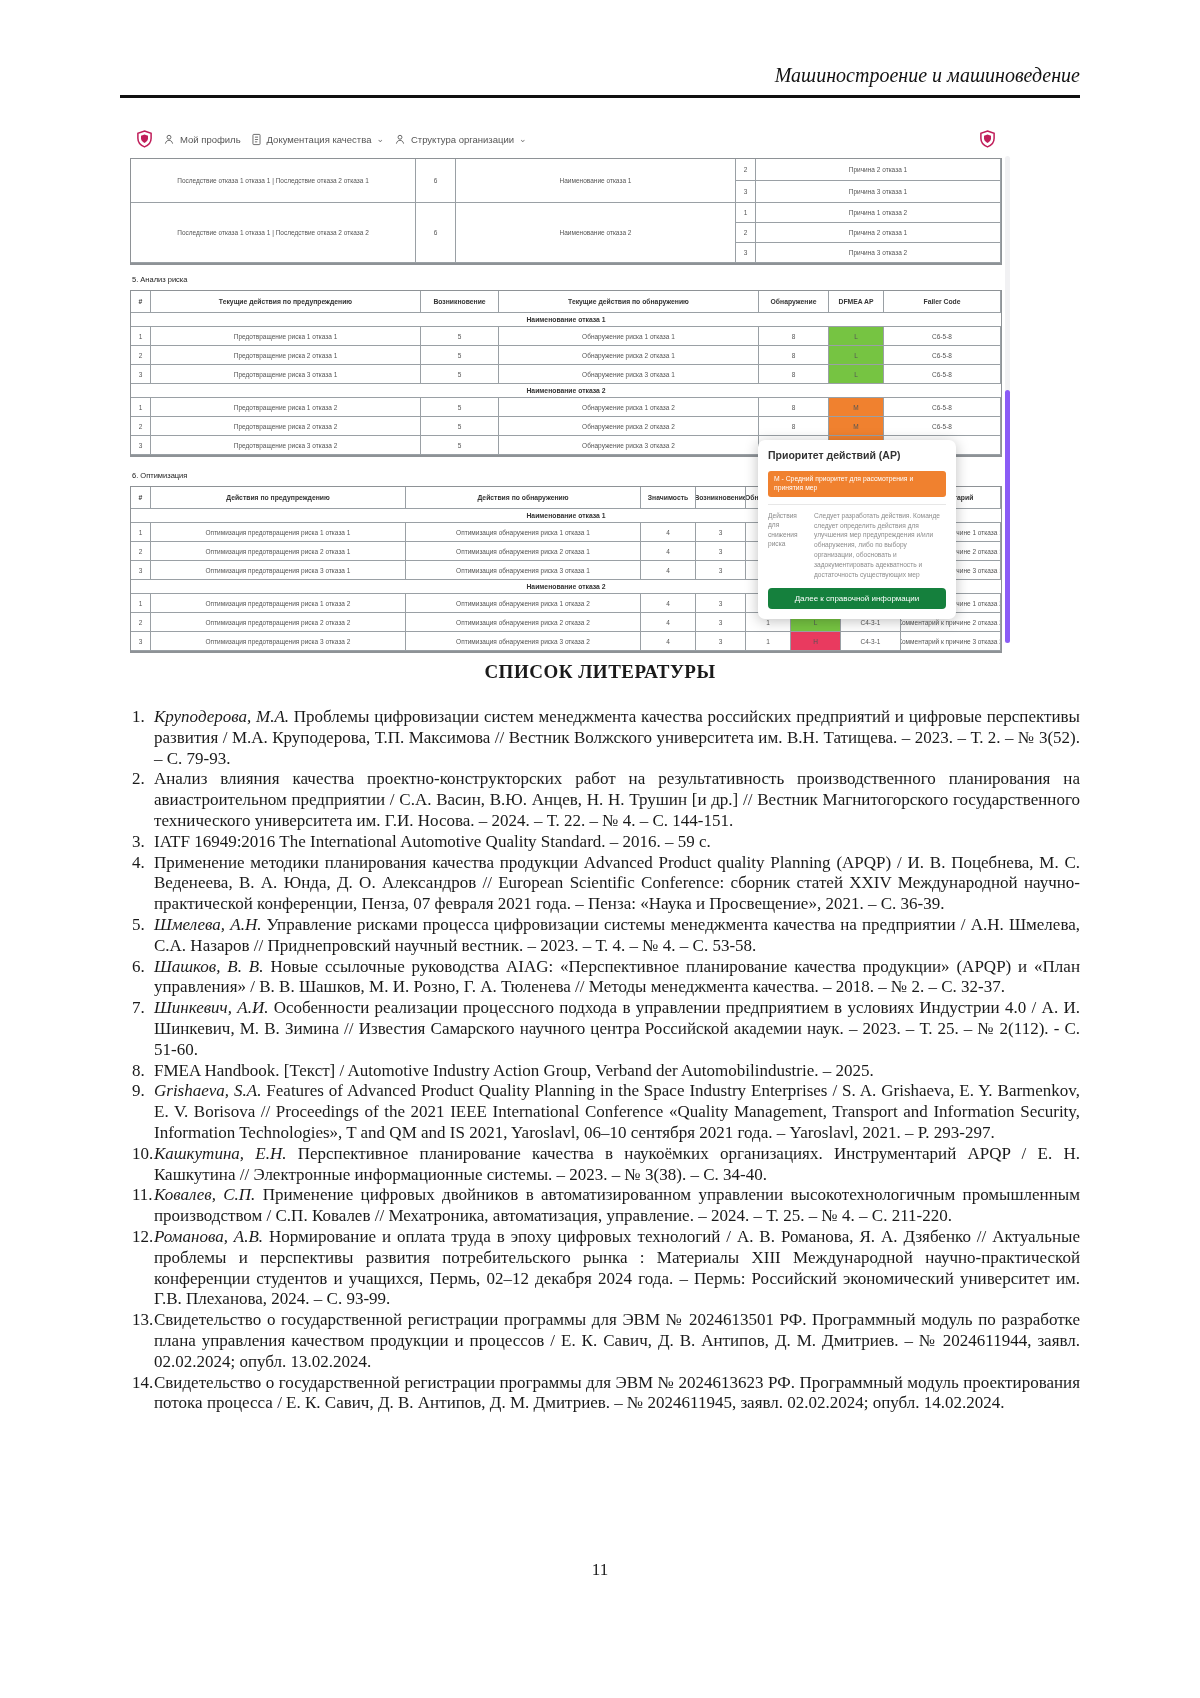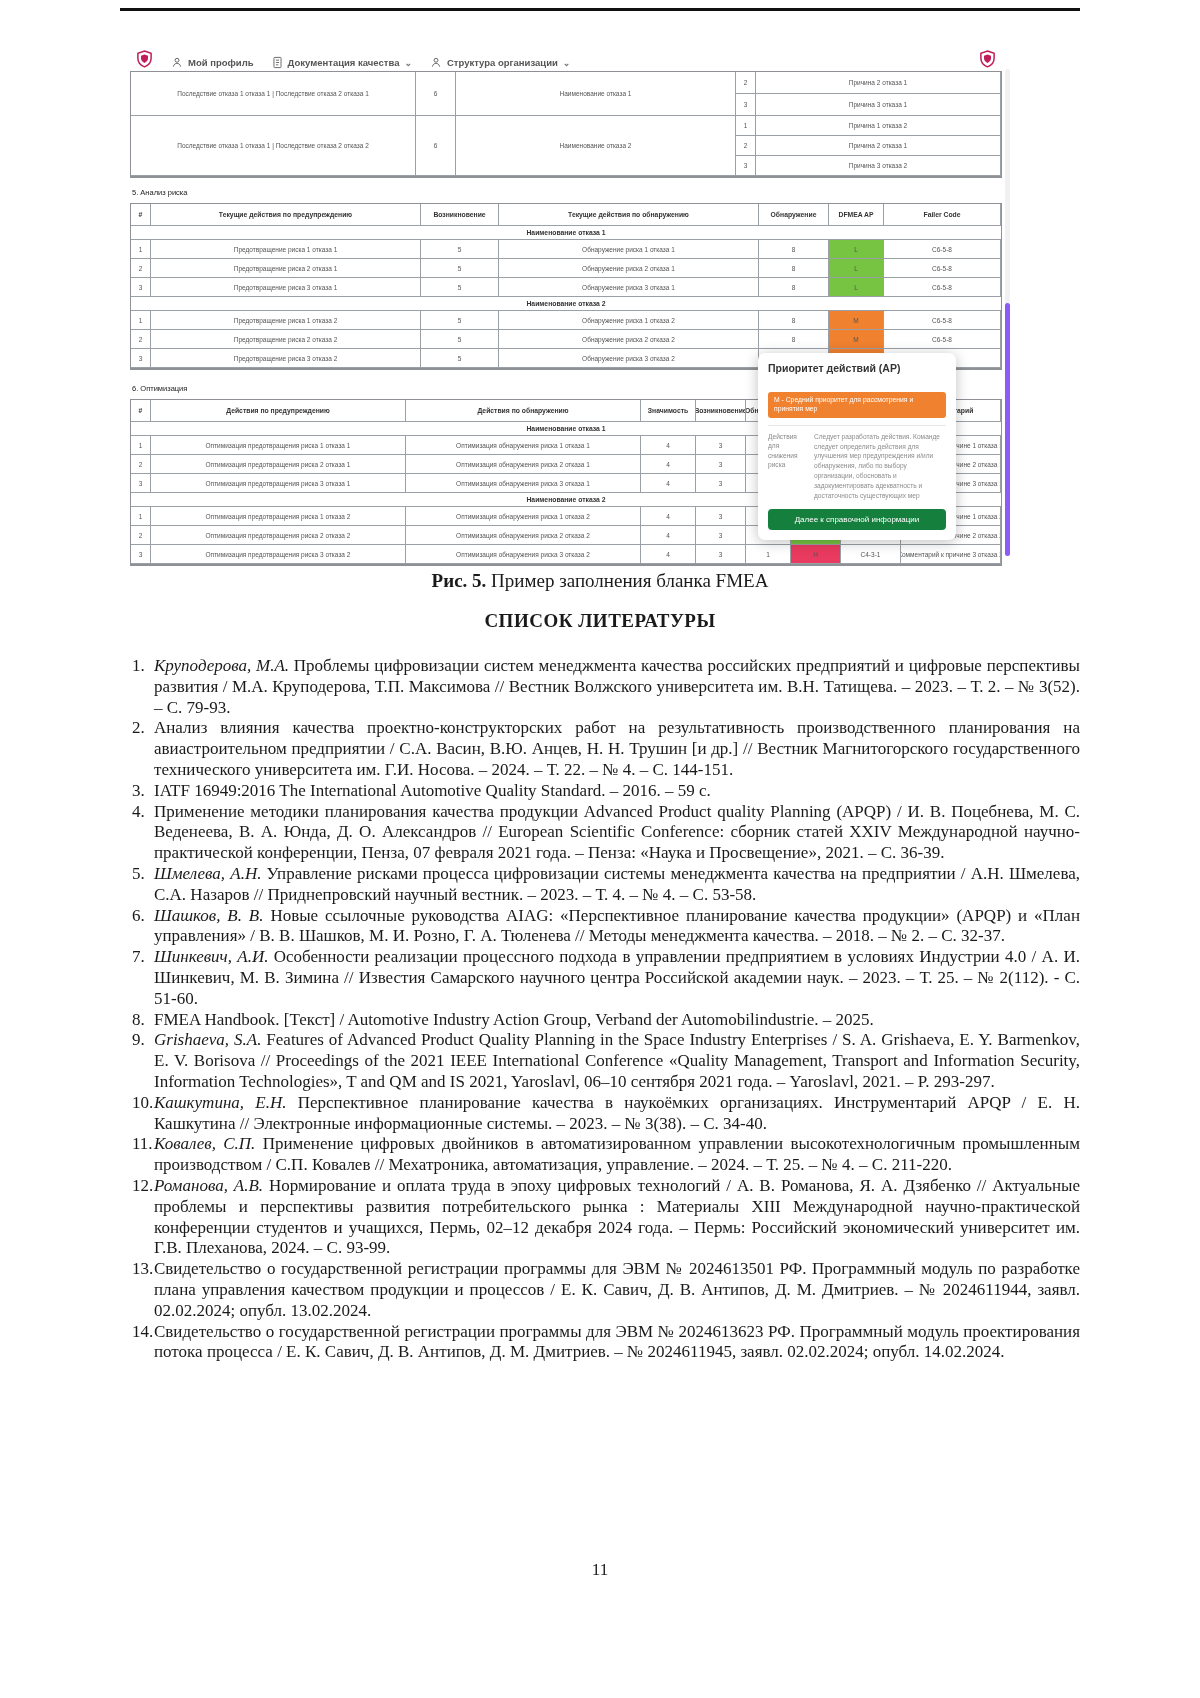--- a/index.html
+++ b/index.html
@@ -7,21 +7,21 @@
         font-family:"Liberation Serif",serif;color:#1a1a1a;}
   .content{margin:0 120px;width:960px;}
 
   
   .running-head{padding-top:64px;text-align:right;font-style:italic;font-size:20px;color:#111;}
   .head-rule{margin-top:8px;border-bottom:3px solid #101010;}
 
   
   .app{position:relative;margin:24px 0 0 10px;width:872px;height:521px;
        font-family:"Liberation Sans",sans-serif;color:#444;background:#fff;}
-  .navbar{height:34px;display:flex;align-items:flex-end;gap:18px;padding:0 6px;font-weight:bold;}
+  .navbar{height:34px;display:flex;align-items:center;gap:10px;padding:0 6px;}
   .nav-item{display:flex;align-items:center;gap:5px;font-size:9.5px;color:#555;cursor:pointer;}
   .chev{font-size:9px;color:#777;line-height:0;}
   .nav-spacer{flex:1;}
 
   .tbl{border:1px solid #8e9296;border-bottom-width:2px;background:#fff;}
   .cell{border-right:1px solid #9aa0a5;border-bottom:1px solid #9aa0a5;
         font-size:6.5px;display:flex;align-items:center;justify-content:center;
         text-align:center;overflow:hidden;white-space:nowrap;color:#555;padding:0 2px;box-sizing:border-box;}
   .hcell{font-weight:bold;color:#333;font-size:6.8px;}
   .grouplabel{border-bottom:1px solid #9aa0a5;text-align:center;font-size:6.8px;
@@ -54,21 +54,21 @@
   .orow .cell{height:19px;}
   .orow.hd .cell{height:22px;}
 
   .ap-l{background:#76c442;}
   .ap-m{background:#f0812f;}
   .ap-h{background:#e93a5f;}
 
   
   .modal{position:absolute;left:628px;top:318px;width:178px;background:#fff;border-radius:7px;
          box-shadow:0 2px 14px rgba(0,0,0,.25);padding:9px 10px 10px 10px;z-index:5;}
-  .modal-title{font-size:10.5px;font-weight:bold;color:#333;margin-bottom:18px;}
+  .modal-title{font-size:10.5px;font-weight:bold;color:#333;margin-bottom:10px;}
   .modal-badge{background:#f0812f;color:#fff;font-size:6.8px;border-radius:3px;
                padding:4px 6px;margin-bottom:7px;line-height:1.3;}
   .modal-body{display:flex;gap:6px;border-top:1px solid #e7e7e7;padding-top:6px;}
   .modal-side{width:40px;font-size:6.6px;color:#8a8a8a;line-height:1.45;flex:none;}
   .modal-text{font-size:6.6px;color:#8d8d8d;line-height:1.5;text-align:left;}
   .modal-btn{margin-top:8px;width:100%;background:#15803d;color:#fff;border:none;border-radius:4px;
              font-size:8px;padding:6px 0;font-family:"Liberation Sans",sans-serif;cursor:pointer;}
 
   
   .scrollbar{position:absolute;right:-8px;top:34px;bottom:0;width:5px;background:#f1f1f3;border-radius:3px;}
@@ -85,20 +85,21 @@
 
   svg{display:block;}
 </style>
 </head>
 <body>
 
 <div class="page">
   <div class="content">
 
     <header>
+      <div class="running-head">Машиностроение и машиноведение</div>
       <div class="head-rule"></div>
     </header>
 
     <figure class="app">
 
       <div class="navbar">
         <span>
           <svg width="17" height="19" viewBox="0 0 18 20">
               <path d="M9 1l7 2.5v5.2c0 4.4-3 7.6-7 9.1-4-1.5-7-4.7-7-9.1V3.5z" fill="none" stroke="#c01e5a" stroke-width="1.6"></path>
               <path d="M9 4.6l3.7 1.3v2.9c0 2.3-1.5 4-3.7 4.8-2.2-.8-3.7-2.5-3.7-4.8V5.9z" fill="#c01e5a"></path>
@@ -366,21 +367,20 @@
           <div class="modal-text">Следует разработать действия. Команде следует определить действия для улучшения мер предупреждения и/или обнаружения, либо по выбору организации, обосновать и задокументировать адекватность и достаточность существующих мер</div>
         </div>
         <button class="modal-btn">Далее к справочной информации</button>
       </div>
 
       <div class="scrollbar">
         <div class="scroll-thumb"></div>
       </div>
     </figure>
 
-    <p class="caption"><b>Рис. 5.</b><span> Пример заполнения бланка FMEA</span></p>
 
     <h2 class="refs-title">СПИСОК ЛИТЕРАТУРЫ</h2>
 
     <div class="refs">
 
         <div class="ref">
           <span class="ref-num">1.</span>
           <div class="ref-text"><i>Круподерова, М.А.</i><span> Проблемы цифровизации систем менеджмента качества российских предприятий и цифровые перспективы развития / М.А. Круподерова, Т.П. Максимова // Вестник Волжского университета им. В.Н. Татищева. – 2023. – Т. 2. – № 3(52). – С. 79-93.</span></div>
         </div>
 

